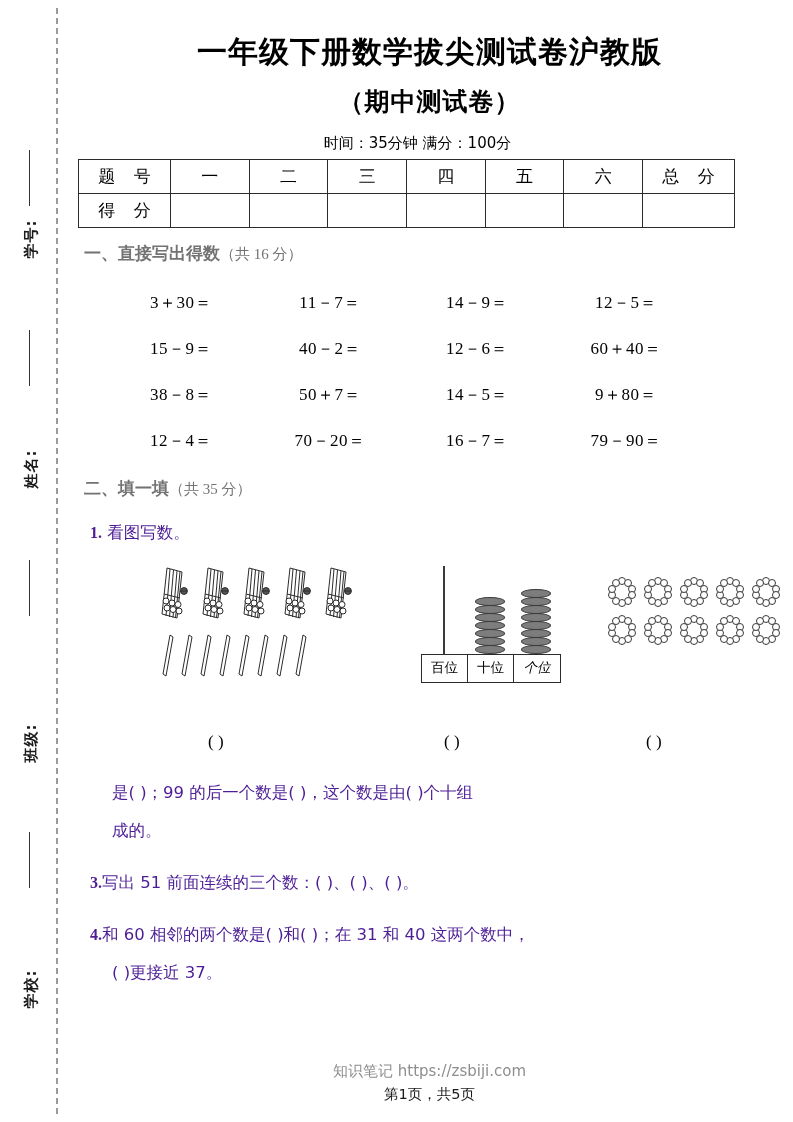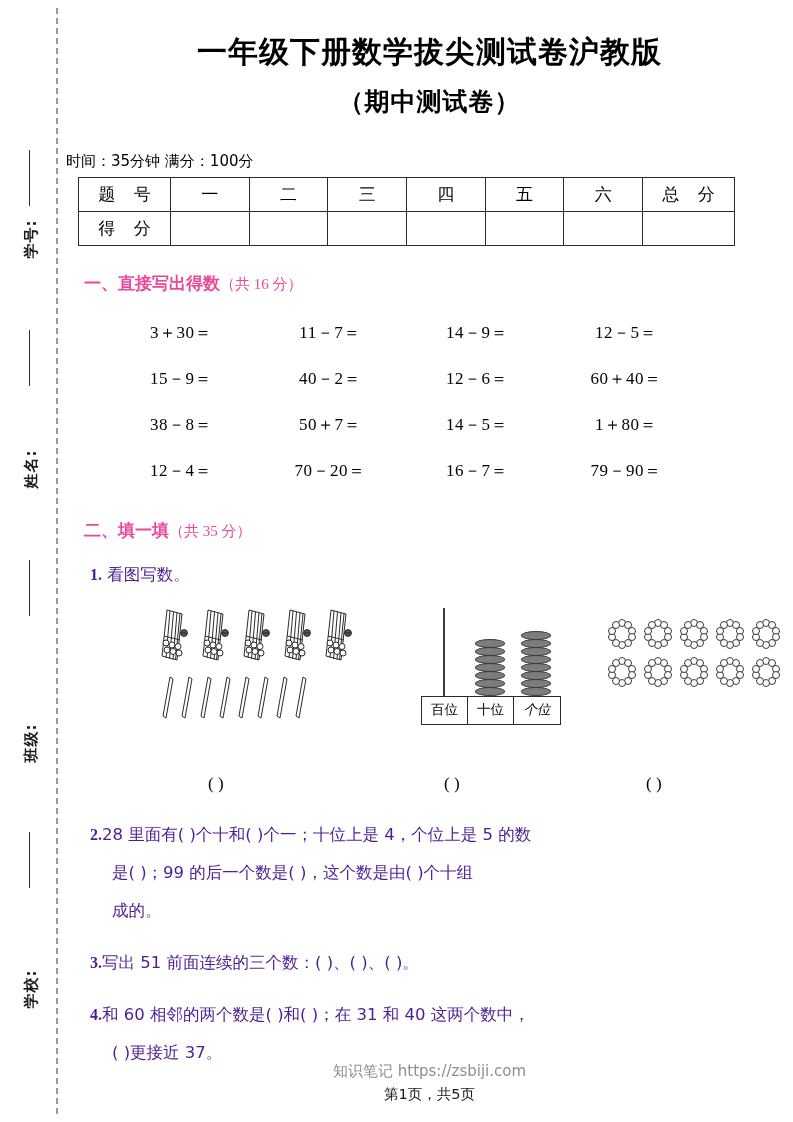--- a/index.html
+++ b/index.html
@@ -68,24 +68,24 @@
     font-weight: 700;
     font-size: 25px;
     letter-spacing: 1px;
     line-height: 40px;
     margin-top: 8px;
     color: #000;
     text-align: center;
   }
 
   .exam-meta {
-    text-align: left;
+    text-align: center;
     font-size: 15px;
     padding-right: 24px;
-    margin-top: 30px;
+    margin-top: 12px;
     font-family: "DejaVu Sans", sans-serif;
     color: #000;
   }
 
   
   #score-table {
     width: 657px;
     margin: 6px auto 0 12px;
     border-collapse: collapse;
     table-layout: fixed;
@@ -96,25 +96,25 @@
     text-align: center;
     vertical-align: middle;
     font-size: 17px;
     font-family: Liberation Sans, sans-serif;
     color: #000;
   }
   #score-table td.hcell { width: 92px; letter-spacing: 7px; text-indent: 7px; }
 
   
   .section-head {
-    margin: 26px 0 0 18px;
+    margin: 14px 0 0 18px;
     font-size: 17px;
     font-family: "DejaVu Sans", sans-serif;
     font-weight: 700;
-    color: #ec4899;
+    color: #737373;
   }
   .section-head .pts {
     font-weight: 400;
     font-size: 15px;
     font-family: "Liberation Serif", serif;
   }
 
   
   #calc-grid {
     margin: 14px 0 0 40px;
@@ -297,21 +297,21 @@
     <div class="calc-row">
       <div class="calc-cell">15－9＝</div>
       <div class="calc-cell">40－2＝</div>
       <div class="calc-cell">12－6＝</div>
       <div class="calc-cell">60＋40＝</div>
     </div>
     <div class="calc-row">
       <div class="calc-cell">38－8＝</div>
       <div class="calc-cell">50＋7＝</div>
       <div class="calc-cell">14－5＝</div>
-      <div class="calc-cell">1＋80＝</div>
+      <div class="calc-cell">9＋80＝</div>
     </div>
     <div class="calc-row">
       <div class="calc-cell">12－4＝</div>
       <div class="calc-cell">70－20＝</div>
       <div class="calc-cell">16－7＝</div>
       <div class="calc-cell">79－90＝</div>
     </div>
   </div>
 
   <div class="section-head">
@@ -606,23 +606,20 @@
       </div>
   </div>
 
   <div class="blank-row">
     <span style="left:142px">(        )</span>
     <span style="left:378px">(        )</span>
     <span style="left:580px">(        )</span>
   </div>
 
   <div class="q">
-    <div>
-      <span class="qn">2.</span><span>28 里面有(        )个十和(        )个一；十位上是 4，个位上是 5 的数</span>
-    </div>
     <div class="q-indent">是(        )；99 的后一个数是(        )，这个数是由(        )个十组</div>
     <div class="q-indent">成的。</div>
   </div>
 
   <div class="q">
     <span class="qn">3.</span><span>写出 51 前面连续的三个数：(        )、(        )、(        )。</span>
   </div>
 
   <div class="q">
     <div>

